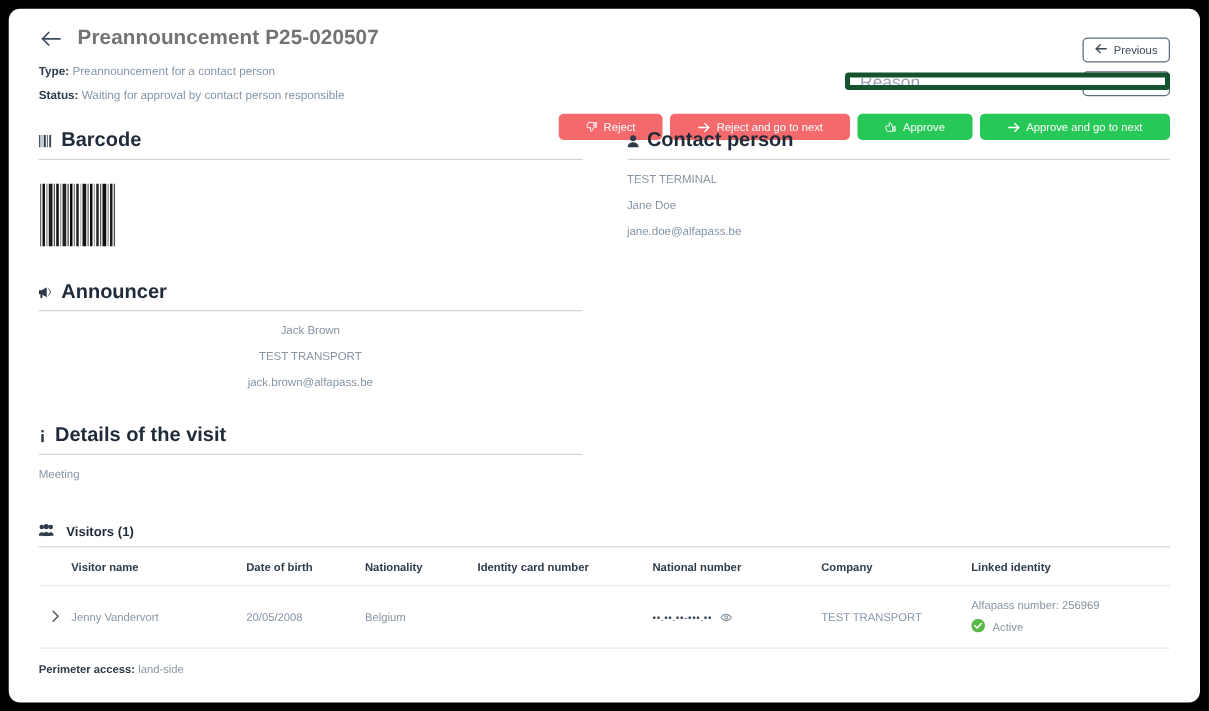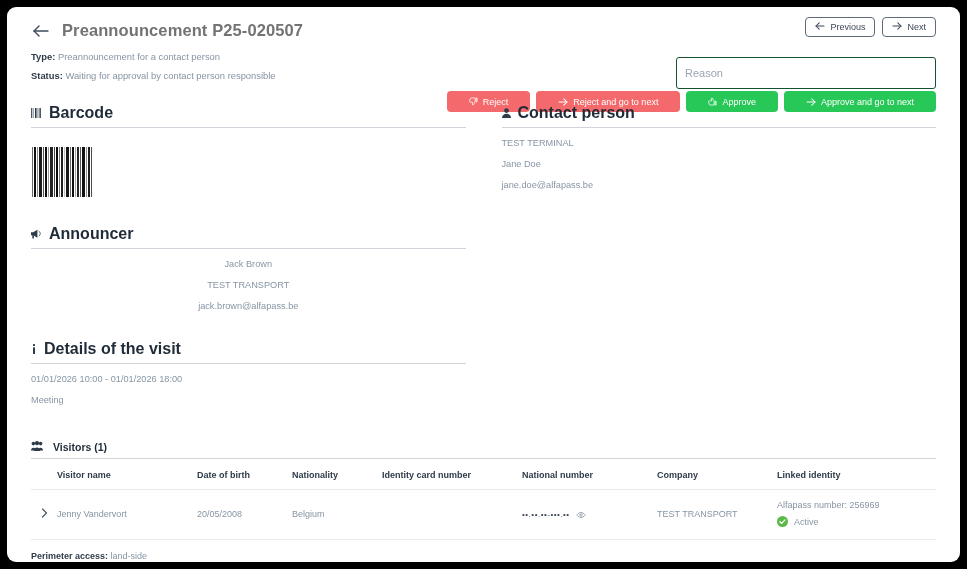--- a/index.html
+++ b/index.html
@@ -35,36 +35,36 @@
   .page-title {
     font-size: 16.5px; font-weight: 600; color: #737373;
     letter-spacing: .1px;
   }
   .meta { margin-top: 12px; font-size: 9.4px; color: #8795a4; line-height: 1.1; }
   .meta-row { margin-bottom: 9px; }
   .meta-row b { color: #2f3b49; font-weight: 700; }
 
   
   .nav-btns {
-    position: absolute; right: 24px; top: 10px;
-    display: flex; gap: 7px;
+    position: absolute; right: 24px; top: 23px;
+    display: flex; gap: 7px; flex-direction: column;
   }
   .nav-btn {
     border: 1px solid #5d6b7a; border-radius: 4px;
     background: #fff; color: #3b4757;
     font-size: 9px; font-family: "Liberation Sans", sans-serif;
     padding: 4px 9px; cursor: pointer;
     display: inline-flex; align-items: center; gap: 5px;
     line-height: 1;
   }
   .reason-wrap { position: absolute; right: 24px; top: 50px; }
   .reason-input {
-    width: 260px; height: 32px;
-    border: 1px solid #14532d; border-radius: 3px;
-    font-size: 11px; color: #4b5565;
+    width: 260px; height: 14px;
+    border: 4px solid #14532d; border-radius: 3px;
+    font-size: 14px; color: #4b5565;
     padding: 0 8px;
     font-family: "Liberation Sans", sans-serif;
     outline: none; background: #fff;
   }
   .reason-input::placeholder { color: #9aa4b2; }
   .action-btns {
     position: absolute; right: 24px; top: 84px;
     display: flex; gap: 6px;
   }
   .act {
@@ -312,21 +312,20 @@
         <div class="sec-head">
           <span class="sec-ic">
             <svg width="6" height="10" viewBox="0 0 6 10" fill="#2f3b49">
                   <rect x="2" y="0" width="2" height="2" rx="0.6"></rect>
                   <rect x="2" y="3.2" width="2" height="6.8" rx="0.6"></rect>
                 </svg>
           </span>
           <span>Details of the visit</span>
         </div>
         <div class="sec-body">
-          <div class="sec-line">01/01/2026 10:00 - 01/01/2026 18:00</div>
           <div class="sec-line">Meeting</div>
         </div>
       </div>
 
     </div>
 
     <div style="margin-top:24px;">
       <div class="vis-head">
         <span class="sec-ic">
           <svg width="12" height="10" viewBox="0 0 12 10" fill="#2f3b49">

